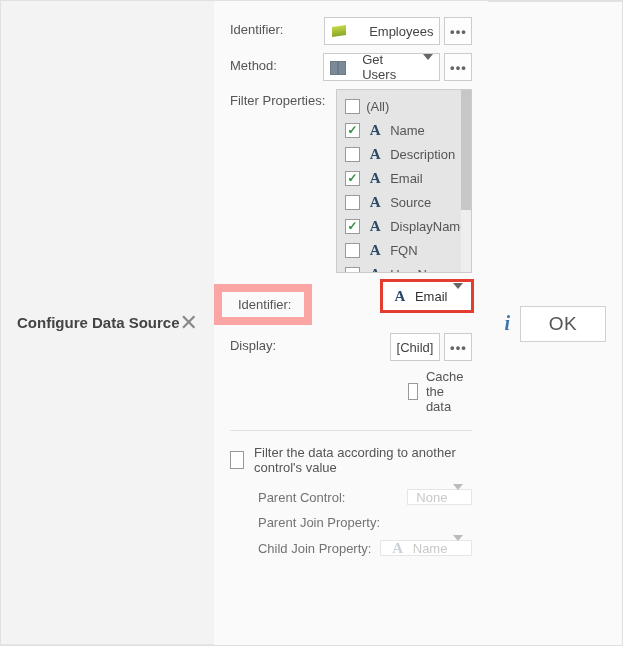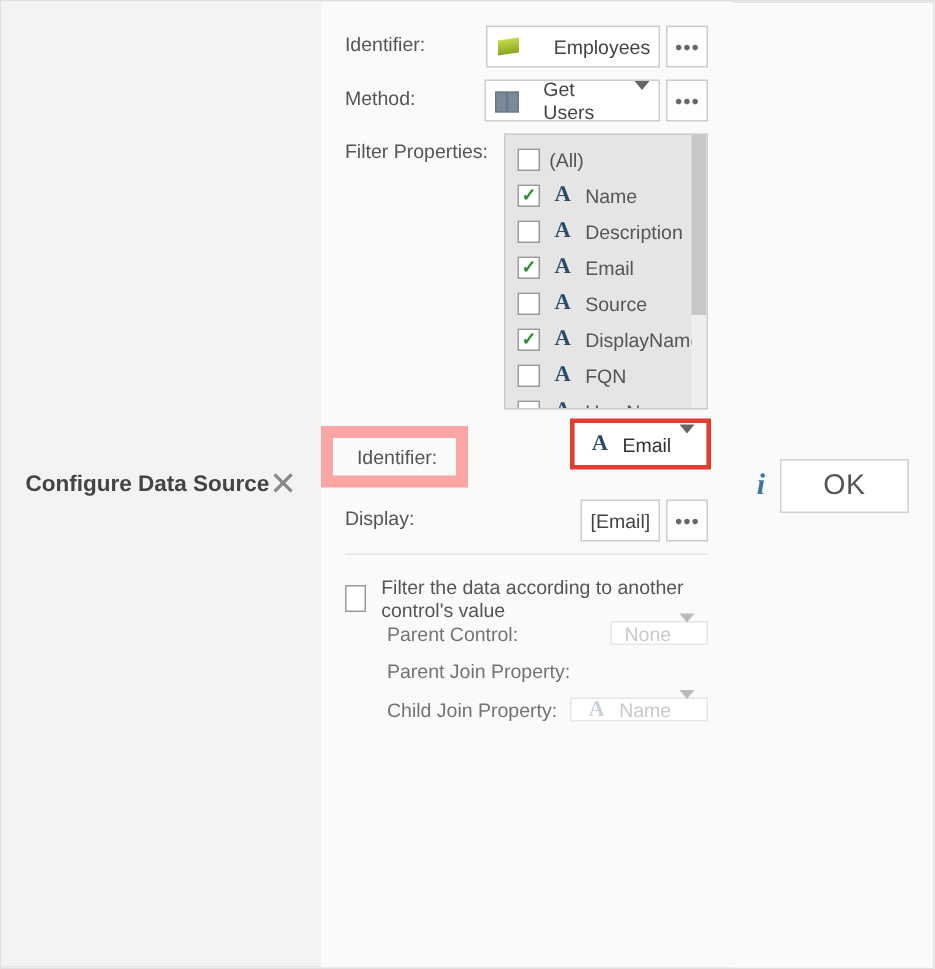--- a/index.html
+++ b/index.html
@@ -213,20 +213,21 @@
 
   .divider {
     border-top: 1px solid #e3e3e3;
     margin: 6px 0 14px 0;
   }
 
   .filter-by-row {
     display: flex;
     align-items: center;
     gap: 10px;
+    margin-bottom: 14px;
   }
   .filter-by-row .chk { width: 18px; height: 18px; }
 
   .sub-row {
     display: flex;
     align-items: center;
     margin-bottom: 10px;
   }
   .sub-label {
     width: 210px;
@@ -375,28 +376,32 @@
           <span>Email</span>
           <span class="dd-rt"><span class="chevron-down"></span></span>
         </div>
       </div>
     </div>
 
     <div class="row" style="margin-top:8px;">
       <div class="label-col">Display:</div>
       <div class="field-col">
         <div class="input-box">
-          <span>[Email]</span>
+          <span>[Child]</span>
         </div>
         <div class="ellipsis-btn">
             <span>•••</span>
           </div>
       </div>
     </div>
 
+    <div class="cache-row">
+      <span class="chk"></span>
+      <span>Cache the data</span>
+    </div>
 
     <div class="divider"></div>
 
     <div class="filter-by-row">
       <span class="chk"></span>
       <span>Filter the data according to another control's value</span>
     </div>
 
     <div class="sub-row">
       <div class="sub-label">Parent Control:</div>

